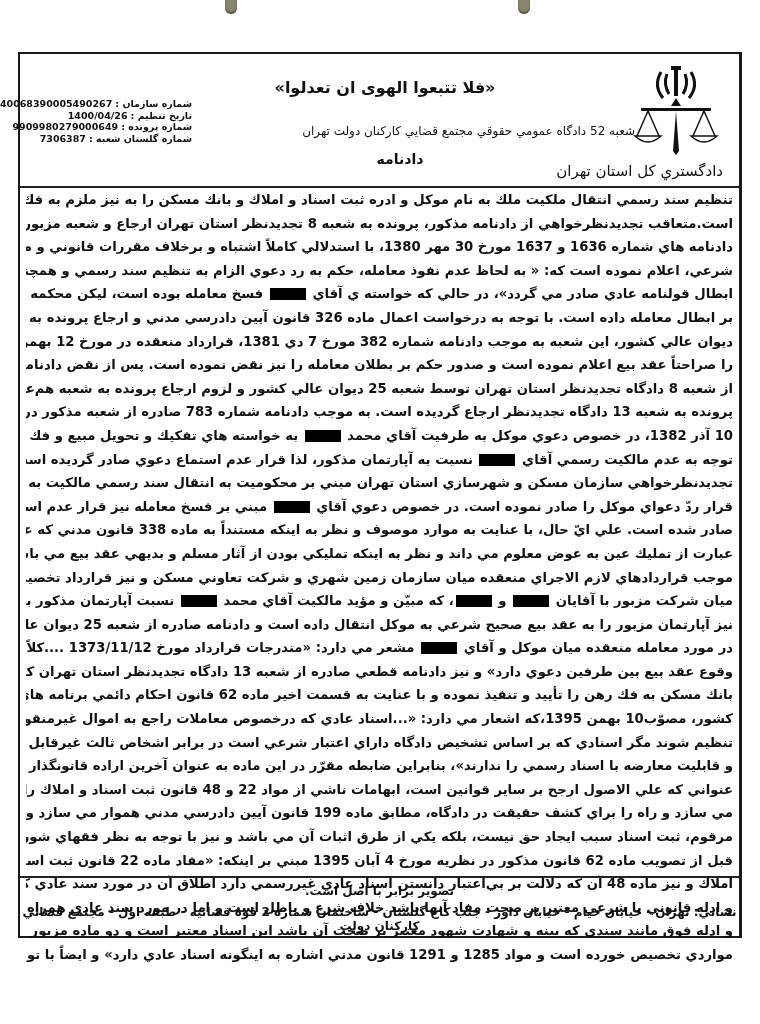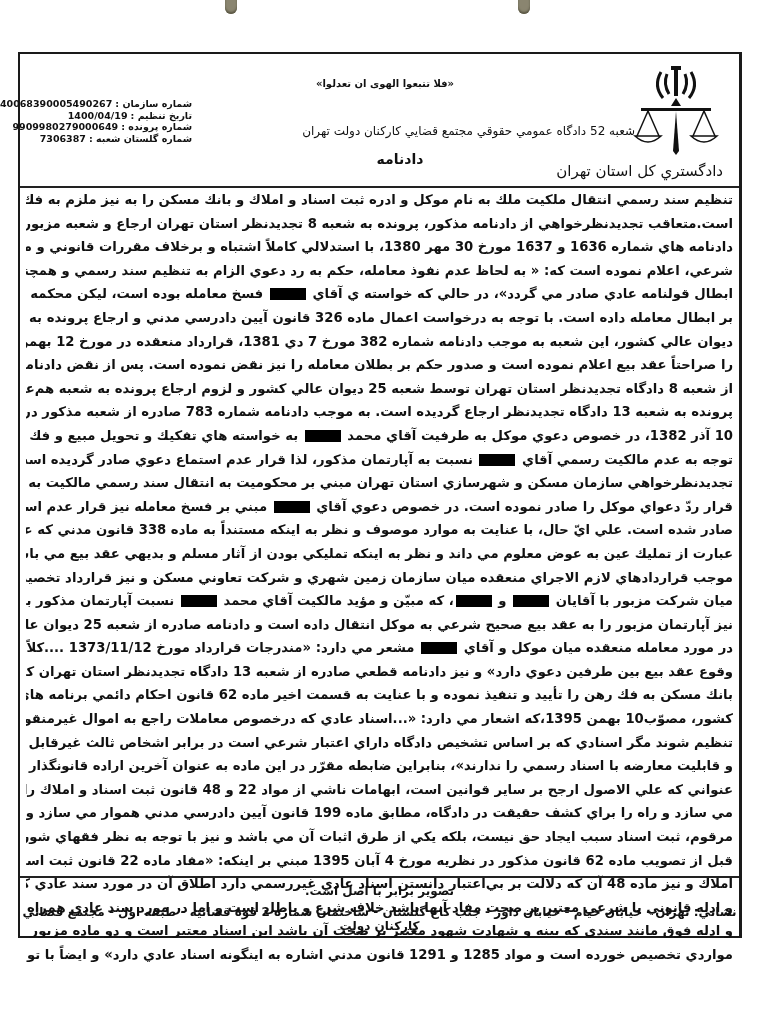--- a/index.html
+++ b/index.html
@@ -56,21 +56,21 @@
       font-size: 15px;
       font-weight: normal;
       direction: rtl;
     }
     .verse {
       position: absolute;
       left: 250px;
       top: 24px;
       width: 230px;
       text-align: center;
-      font-size: 10px;
+      font-size: 16px;
       font-weight: bold;
       direction: rtl;
     }
     .branch-title {
       position: absolute;
       left: 155px;
       top: 70px;
       width: 460px;
       text-align: right;
       font-size: 12px;
@@ -183,21 +183,21 @@
     <div class="branch-title">شعبه 52 دادگاه عمومي حقوقي مجتمع قضايي كاركنان دولت تهران</div>
     <div class="doc-title">دادنامه</div>
 
     <div class="meta">
       <div class="meta-row">
         <span class="lbl">شماره سازمان :</span>
         <span class="val">140068390005490267</span>
       </div>
       <div class="meta-row">
         <span class="lbl">تاريخ تنظيم :</span>
-        <span class="val">1400/04/19</span>
+        <span class="val">1400/04/26</span>
       </div>
       <div class="meta-row">
         <span class="lbl">شماره پرونده :</span>
         <span class="val">9909980279000649</span>
       </div>
       <div class="meta-row">
         <span class="lbl">شماره گلستان شعبه :</span>
         <span class="val">7306387</span>
       </div>
     </div>

